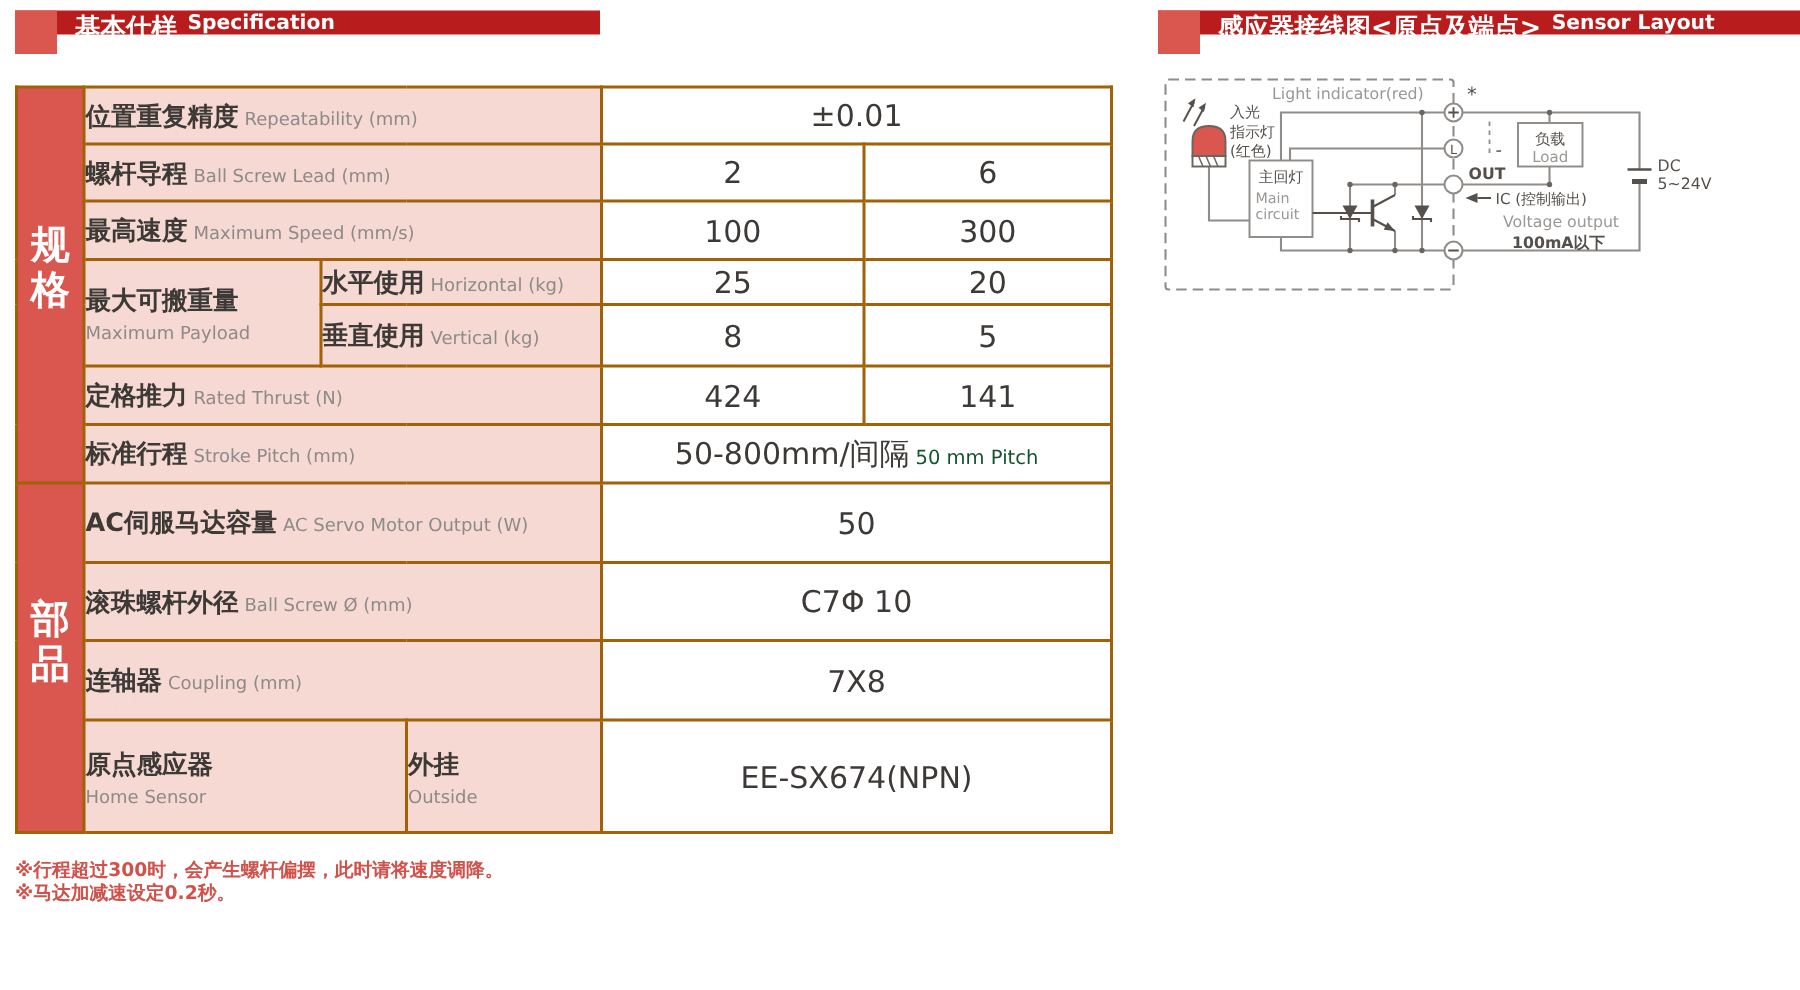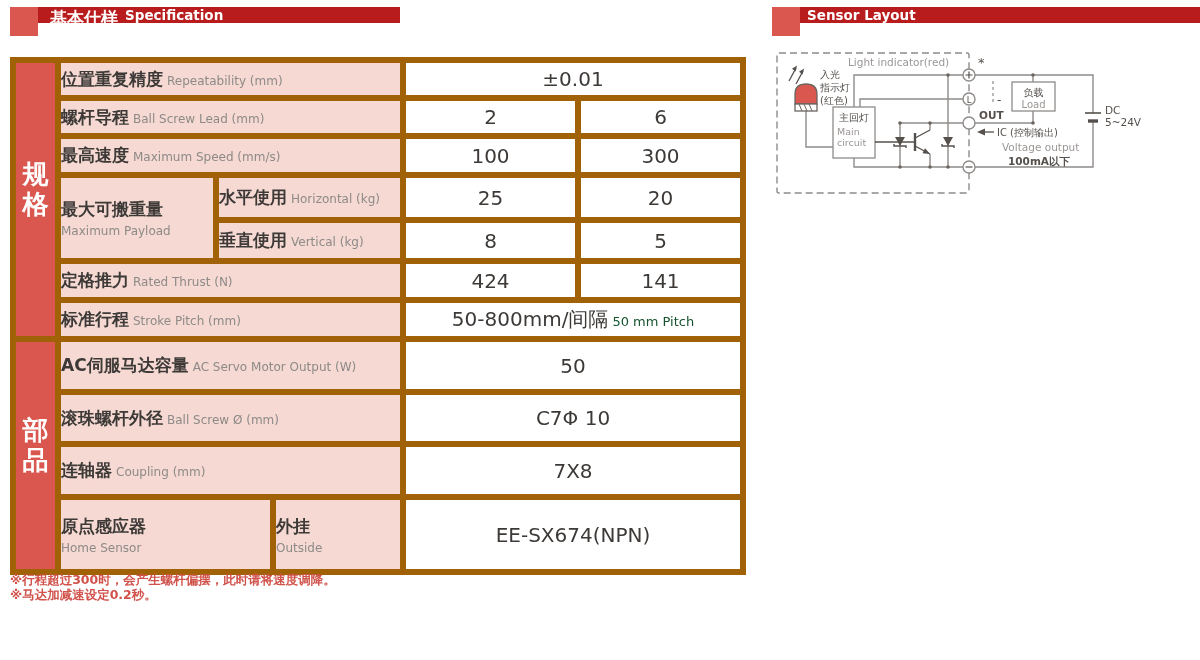--- a/index.html
+++ b/index.html
@@ -12,21 +12,21 @@
   .hdr{position:absolute;top:7px;height:16px;background:#b91c1c;color:#fff;
        display:flex;align-items:flex-start;box-sizing:border-box;}
   .hdr .sq{width:28px;height:29px;background:#d9574e;flex:0 0 28px;}
   .hdr .zh{font-size:17px;font-weight:700;margin-left:12px;white-space:nowrap;}
   .hdr .en{font-size:13.5px;font-weight:600;margin-left:7px;white-space:nowrap;}
   .hdr-left{left:10px;width:390px;}
   .hdr-right{left:772px;width:428px;}
   
   table.spec{position:absolute;left:10px;top:57px;width:730px;
              border-collapse:collapse;table-layout:fixed;}
-  table.spec td{border:6px solid #a16207;box-sizing:border-box;padding:0;}
+  table.spec td{border:2px solid #a16207;box-sizing:border-box;padding:0;}
   td.redcol{background:#d9574e;color:#fff;text-align:center;vertical-align:middle;}
   .redcol .zh{display:block;width:1.05em;margin:0 auto;font-size:26px;font-weight:700;
               line-height:1.15;word-break:break-all;letter-spacing:0;}
   .redcol .en{display:block;font-size:15px;color:#f9d9d4;margin-top:2px;padding-left:48px;}
   td.lbl{background:#f5d9d2;vertical-align:middle;padding-left:12px;}
   .lbl .zh{font-size:17px;font-weight:700;color:#3c3937;}
   .lbl .en{font-size:12px;color:#8d8a88;margin-left:4px;font-weight:400;}
   .lbl .en.block{display:block;margin-left:0;margin-top:3px;}
   td.val{background:#fff;text-align:center;vertical-align:middle;
          font-size:20px;font-weight:500;color:#3c3937;}
@@ -44,20 +44,21 @@
 </head>
 <body>
 
 <div class="hdr hdr-left">
   <div class="sq"></div>
   <span class="zh">基本仕样</span>
   <span class="en">Specification</span>
 </div>
 <div class="hdr hdr-right">
   <div class="sq"></div>
+  <span class="zh">感应器接线图&lt;原点及端点&gt;</span>
   <span class="en">Sensor Layout</span>
 </div>
 
 <table class="spec">
   <colgroup>
     <col style="width:45px">
       <col style="width:158px">
       <col style="width:57px">
     <col style="width:130px">
       <col style="width:175px">
@@ -81,21 +82,21 @@
     <td class="val">2</td>
     <td class="val">6</td>
   </tr>
   <tr style="height:39px">
     <td class="lbl" colspan="3">
       <span class="zh">最高速度</span><span class="en">Maximum Speed (mm/s)</span>
     </td>
     <td class="val">100</td>
     <td class="val">300</td>
   </tr>
-  <tr style="height:45px">
+  <tr style="height:30px">
     <td class="lbl" rowspan="2">
       <span class="zh">最大可搬重量</span>
       <span class="en block">Maximum Payload</span>
     </td>
     <td class="lbl" colspan="2">
       <span class="zh">水平使用</span><span class="en">Horizontal (kg)</span>
     </td>
     <td class="val">25</td>
     <td class="val">20</td>
   </tr>

